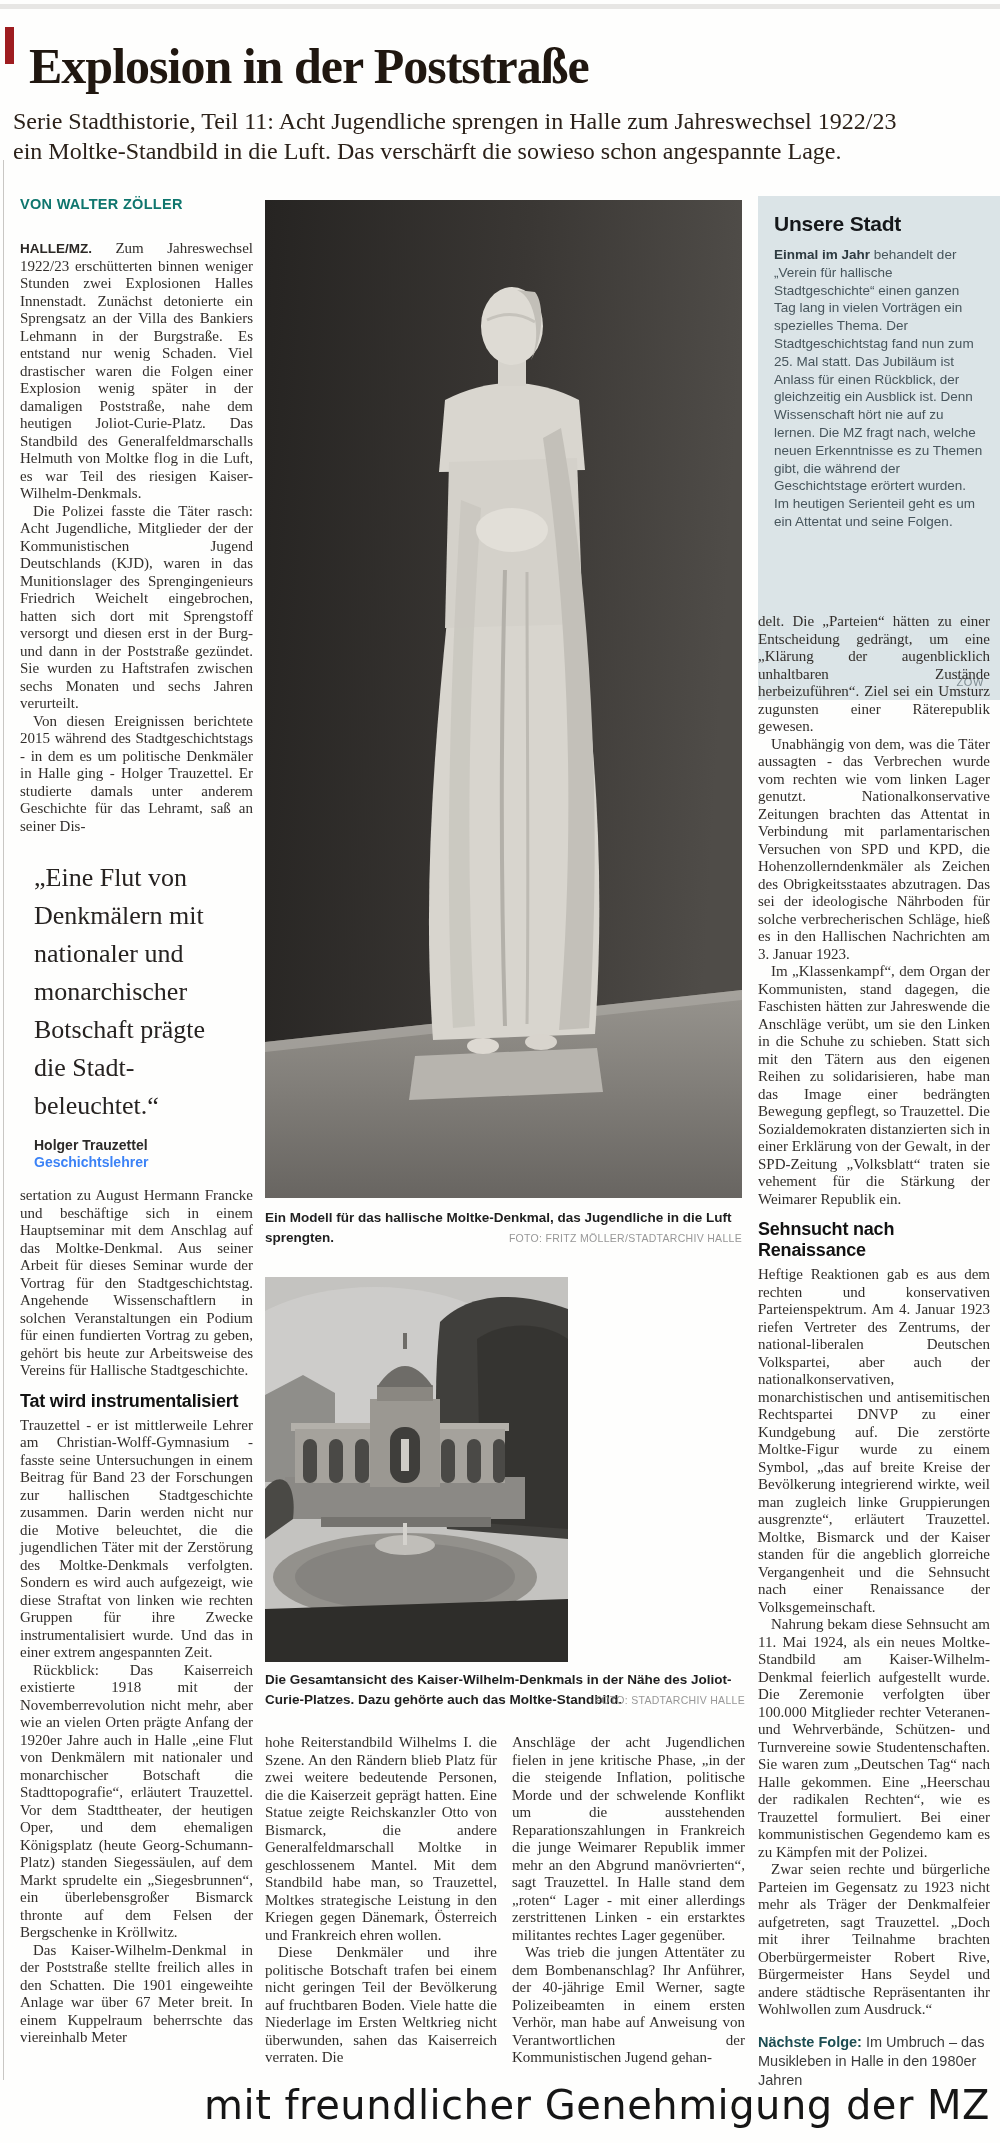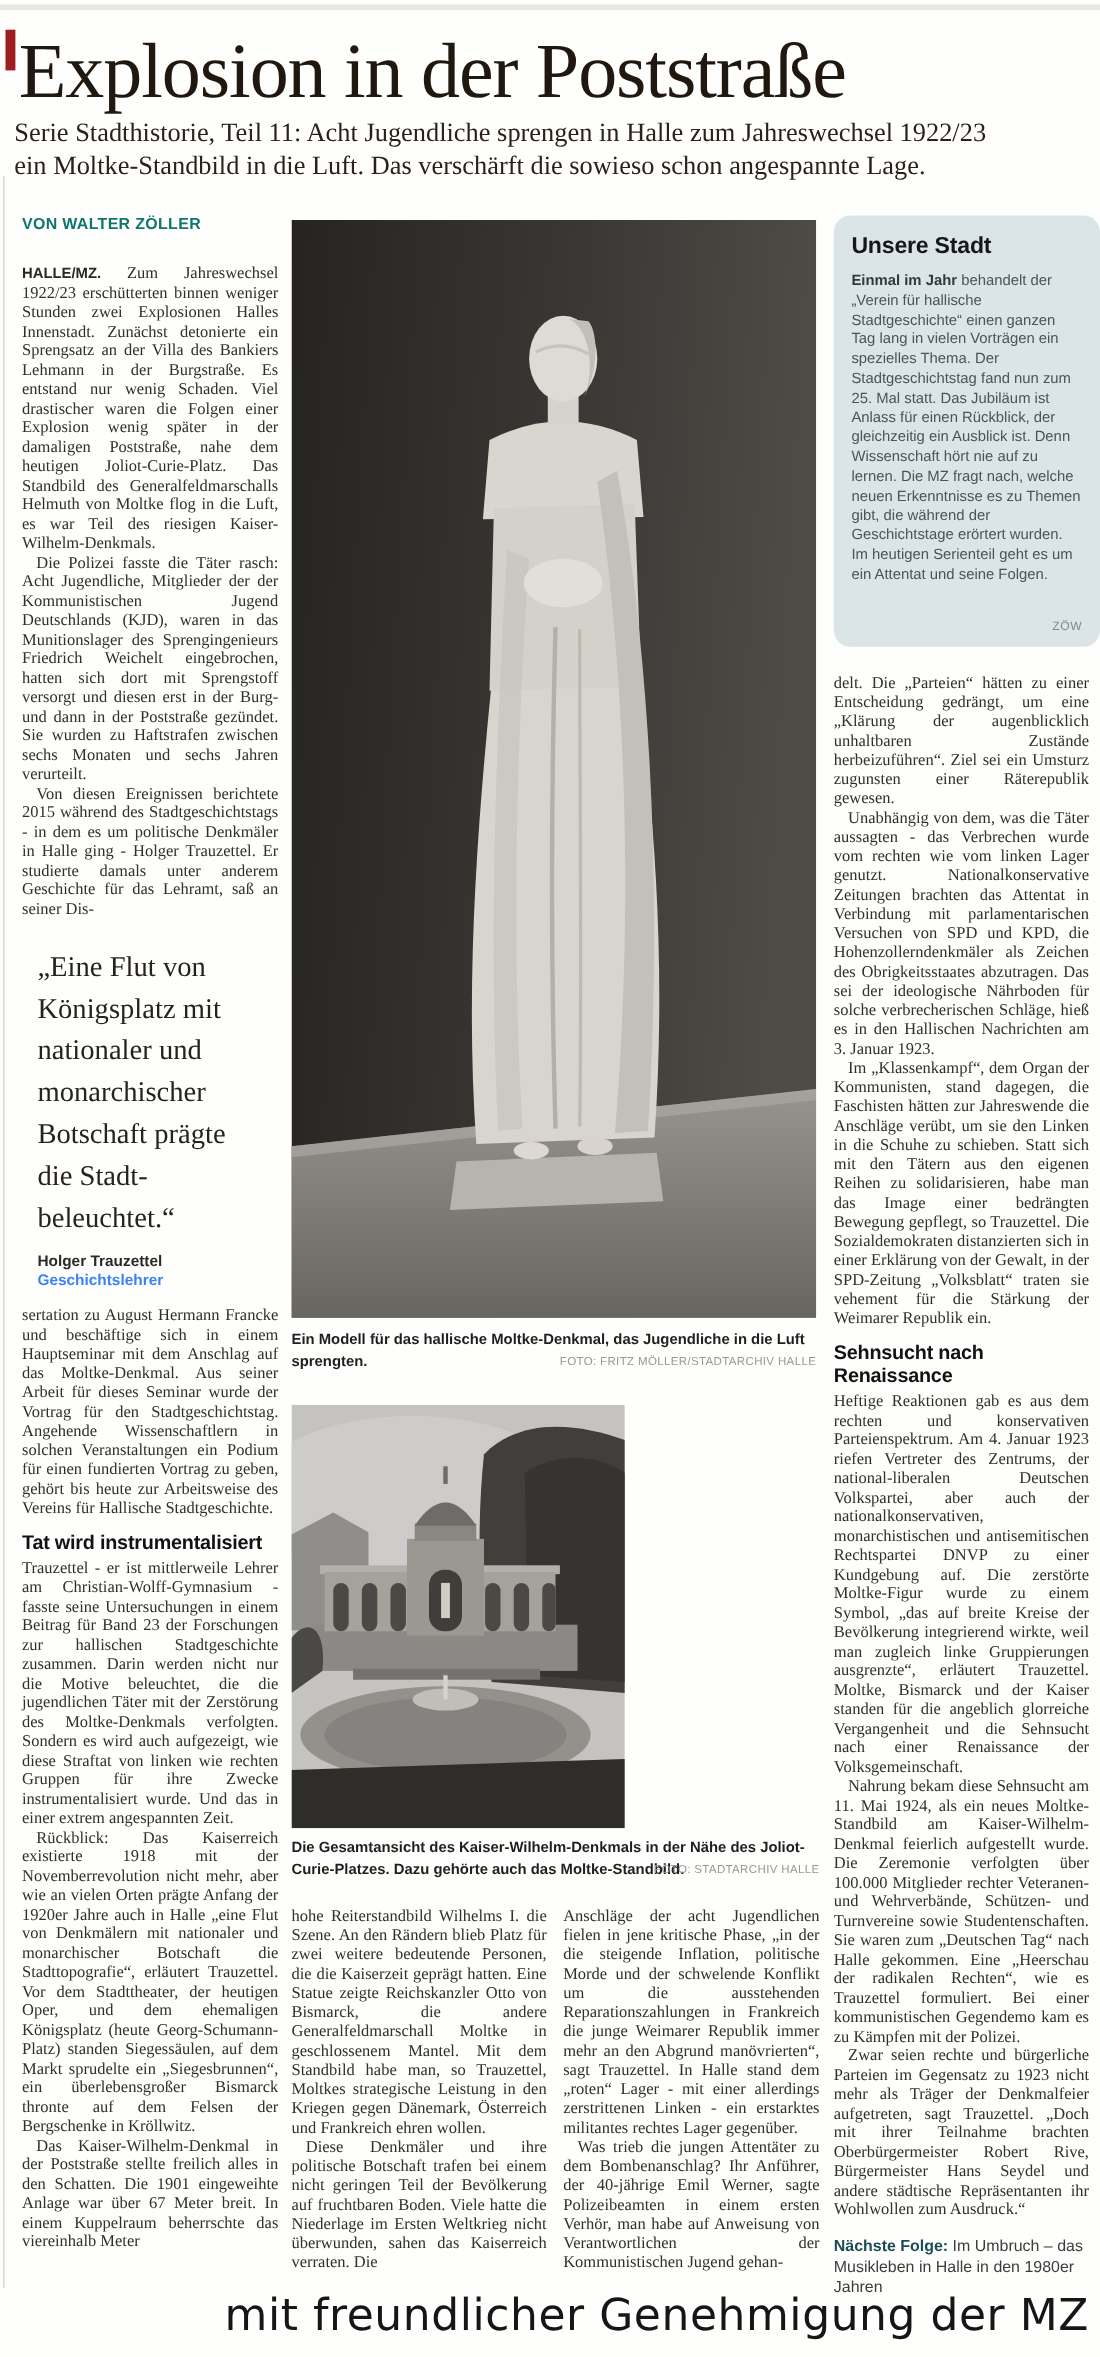--- a/index.html
+++ b/index.html
@@ -2,22 +2,22 @@
 <html lang="de"><head>
 <meta charset="utf-8">
 <style>
   html,body{margin:0;padding:0;background:#ffffff;}
   .page{position:relative;width:1000px;height:2143px;background:#fefefd;overflow:hidden;
         font-family:"Liberation Serif",serif;color:#322e2b;}
   .topedge{position:absolute;left:0;top:4px;width:1000px;height:5px;background:#e7e6e4;}
   .accent{position:absolute;left:5px;top:27px;width:9px;height:37px;background:#9e1d20;}
   .leftrule{position:absolute;left:3px;top:160px;width:1px;height:1920px;background:#c9c7c4;}
 
-  .headline{position:absolute;left:13px;top:24px;margin:4px;font-family:"Liberation Serif",serif;
-            font-weight:400;font-size:71px;line-height:1.05;letter-spacing:-1px;color:#201710;white-space:nowrap;}
+  .headline{position:absolute;left:13px;top:24px;margin:16px;font-family:"Liberation Serif",serif;
+            font-weight:700;font-size:50px;line-height:1.05;letter-spacing:-1px;color:#201710;white-space:nowrap;}
   .subhead{position:absolute;left:13px;top:106px;width:970px;font-size:24px;line-height:30px;color:#2b2119;}
   .byline{position:absolute;left:20px;top:196px;font-family:"Liberation Sans",sans-serif;
           font-weight:700;font-size:14.5px;letter-spacing:.3px;color:#0f766e;}
 
   .col{position:absolute;font-size:15px;line-height:17.5px;text-align:justify;}
   .col p{margin:0;}
   .ind p{text-indent:13px;}
   .cont p + p{text-indent:13px;}
   .col1{left:20px;top:240px;width:233px;}
   .col2{left:265px;top:1734px;width:232px;}
@@ -40,22 +40,22 @@
   .photo2{position:absolute;left:265px;top:1277px;width:303px;height:385px;}
   .photo1 svg,.photo2 svg{display:block;width:100%;height:100%;}
 
   .caption{position:absolute;font-family:"Liberation Sans",sans-serif;font-weight:700;
            font-size:13.5px;line-height:20px;color:#1f1f1f;text-align:left;}
   .cap1{left:265px;top:1208px;width:477px;height:42px;}
   .cap2{left:265px;top:1670px;width:480px;height:42px;}
   .credit{position:absolute;right:0;bottom:2px;font-weight:400;font-size:10.5px;
           letter-spacing:.3px;color:#979797;margin-top:42px;}
 
-  .sidebar{position:absolute;left:758px;top:196px;width:242px;height:392px;background:#dbe4e7;
-           box-sizing:border-box;padding:16px 16px 12px 16px;font-family:"Liberation Sans",sans-serif;border-radius:15px;}
+  .sidebar{position:absolute;left:758px;top:196px;width:242px;height:504px;background:#dbe4e7;
+           box-sizing:border-box;padding:16px 16px 12px 16px;font-family:"Liberation Sans",sans-serif;}
   .sb-title{margin:0 0 10px;font-size:21px;font-weight:700;color:#15171a;letter-spacing:-.2px;}
   .sb-body{margin:0;font-size:13.5px;line-height:17.8px;color:#47555c;text-align:left;}
   .sb-body b{color:#2d3a40;}
   .sb-sig{position:absolute;right:16px;bottom:12px;font-size:11px;letter-spacing:.6px;color:#7d8b91;}
 
   .nextfolge{margin-top:14px;font-family:"Liberation Sans",sans-serif;font-size:14.5px;
              line-height:19px;color:#3c3c3c;text-align:left;}
   .nf-label{font-weight:700;color:#1c4d52;}
 
   .footer{position:absolute;left:200px;top:2082px;width:790px;text-align:right;
@@ -78,21 +78,21 @@
 
   <div class="col col1 cont">
     <p><b class="lead-prefix">HALLE/MZ.</b> <span>Zum Jahreswechsel 1922/23 erschütterten binnen weniger Stunden zwei Explosionen Halles Innenstadt. Zunächst detonierte ein Sprengsatz an der Villa des Bankiers Lehmann in der Burgstraße. Es entstand nur wenig Schaden. Viel drastischer waren die Folgen einer Explosion wenig später in der damaligen Poststraße, nahe dem heutigen Joliot-Curie-Platz. Das Standbild des Generalfeldmarschalls Helmuth von Moltke flog in die Luft, es war Teil des riesigen Kaiser-Wilhelm-Denkmals.</span></p>
     <div class="ind">
         <p>Die Polizei fasste die Täter rasch: Acht Jugendliche, Mitglieder der der Kommunistischen Jugend Deutschlands (KJD), waren in das Munitionslager des Sprengingenieurs Friedrich Weichelt eingebrochen, hatten sich dort mit Sprengstoff versorgt und diesen erst in der Burg- und dann in der Poststraße gezündet. Sie wurden zu Haftstrafen zwischen sechs Monaten und sechs Jahren verurteilt.</p>
         <p>Von diesen Ereignissen berichtete 2015 während des Stadtgeschichtstags - in dem es um politische Denkmäler in Halle ging - Holger Trauzettel. Er studierte damals unter anderem Geschichte für das Lehramt, saß an seiner Dis-</p>
       </div>
     <blockquote class="pullquote">
       <div class="pq-lines">
           <div>„Eine Flut von</div>
-          <div>Königsplatz mit</div>
+          <div>Denkmälern mit</div>
           <div>nationaler und</div>
           <div>monarchischer</div>
           <div>Botschaft prägte</div>
           <div>die Stadt-</div>
           <div>beleuchtet.“</div>
         </div>
       <div class="pq-author">Holger Trauzettel</div>
       <div class="pq-role">Geschichtslehrer</div>
     </blockquote>
     <div class="cont">

